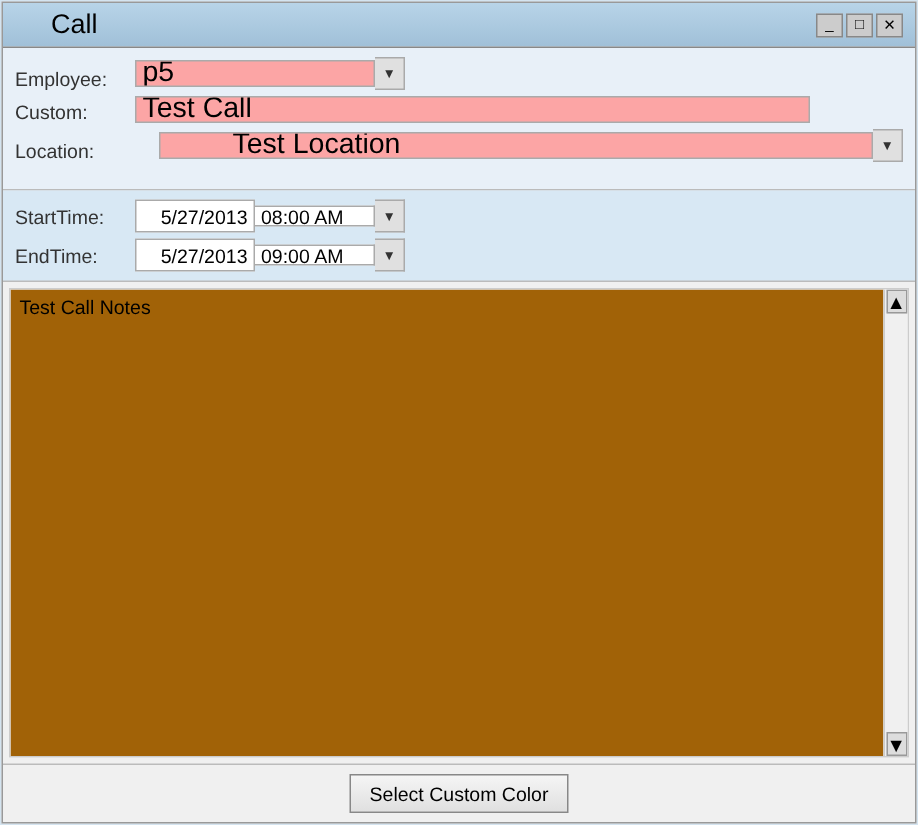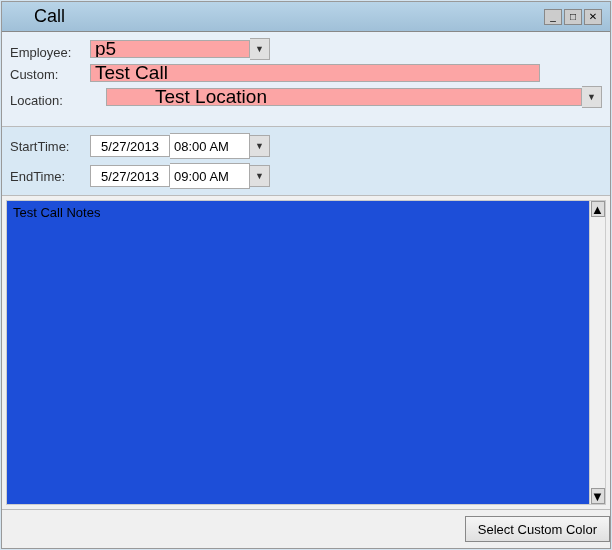--- a/index.html
+++ b/index.html
@@ -150,27 +150,27 @@
       flex-shrink: 0;
     }
 
     .date-input {
       width: 80px;
       height: 22px;
       border: 1px solid #aaa;
       background: white;
       padding: 2px 4px;
       font-size: 13px;
-      text-align: center;
+      text-align: right;
       outline: none;
     }
 
     .time-input {
       width: 80px;
-      height: 26px;
+      height: 14px;
       border: 1px solid #aaa;
       border-left: none;
       background: white;
       padding: 2px 4px;
       font-size: 13px;
       outline: none;
     }
 
     .notes-area {
       flex: 1;
@@ -182,21 +182,21 @@
     }
 
     .notes-textarea {
       width: 100%;
       height: 100%;
       border: none;
       outline: none;
       padding: 4px 6px;
       font-size: 13px;
       resize: none;
-      background: #1d4ed8;
+      background: #a16207;
       font-family: 'Segoe UI', Tahoma, Arial, sans-serif;
     }
 
     .scrollbar-track {
       position: absolute;
       right: 0;
       top: 0;
       width: 16px;
       height: 100%;
       background: #f0f0f0;
@@ -228,24 +228,24 @@
       align-items: center;
       justify-content: center;
       font-size: 8px;
       position: absolute;
       bottom: 0;
     }
 
     .footer {
       background: #f0f0f0;
       border-top: 1px solid #bbb;
-      padding: 6px 0;
-      display: flex;
-      align-items: center;
-      justify-content: flex-end;
+      padding: 6px 16px;
+      display: flex;
+      align-items: center;
+      justify-content: center;
     }
 
     .footer-left {
       display: flex;
     }
 
     .footer-right {
       display: flex;
       gap: 6px;
     }

